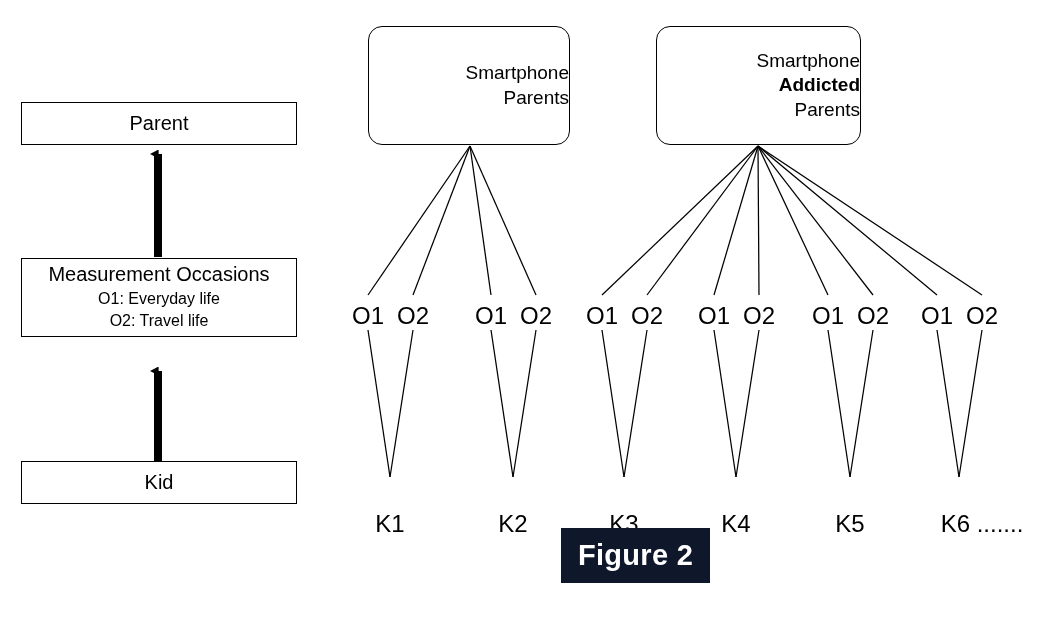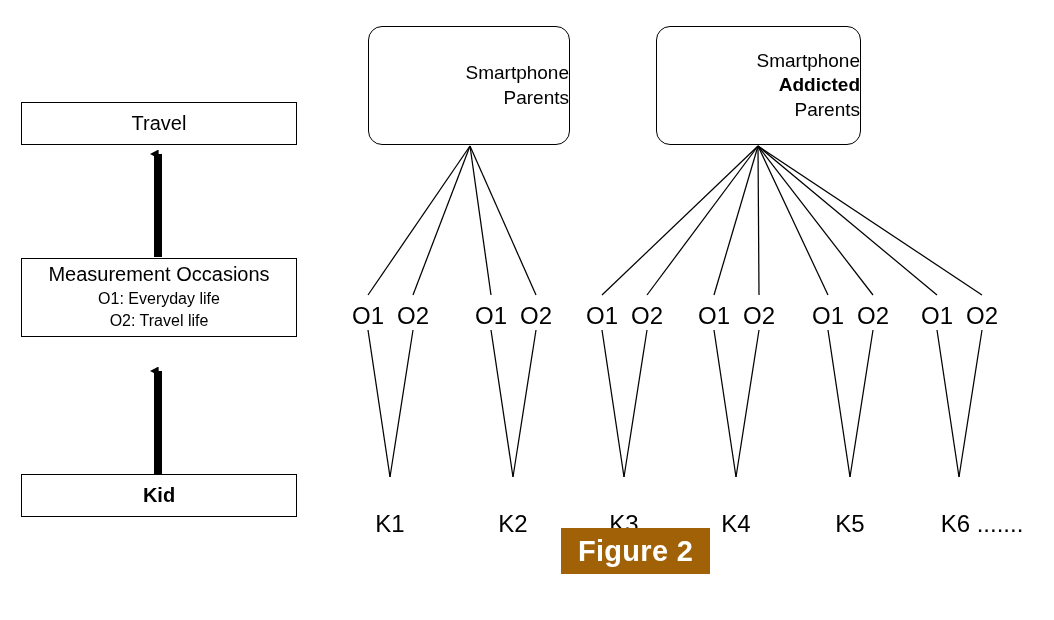--- a/index.html
+++ b/index.html
@@ -26,21 +26,21 @@
     border: 1.6px solid #000000;
     background: #ffffff;
     display: flex;
     flex-direction: column;
     align-items: center;
     justify-content: center;
     text-align: center;
   }
   #legend-parent-box   { left: 21px;  top: 102px; width: 276px; height: 43px; }
   #legend-measure-box  { left: 21px;  top: 258px; width: 276px; height: 79px; }
-  #legend-kid-box      { left: 21px;  top: 474px; width: 276px; height: 43px; font-weight: bold; }
+  #legend-kid-box      { left: 21px;  top: 461px; width: 276px; height: 43px; }
 
   .legend-title {
     font-size: 20px;
     line-height: 1.15;
     white-space: nowrap;
   }
   .legend-sub {
     font-size: 16px;
     line-height: 1.35;
     white-space: nowrap;
@@ -87,22 +87,22 @@
     height: 620px;
     pointer-events: none;
   }
 
   
   #figure-caption-banner {
     position: absolute;
     left: 561px;
     top: 528px;
     width: 149px;
-    height: 46px;
-    background: #a16207;
+    height: 55px;
+    background: #0f172a;
     color: #ffffff;
     display: flex;
     align-items: center;
     justify-content: center;
     font-size: 29px;
     font-weight: bold;
     letter-spacing: 0.3px;
   }
 </style>
 </head>
@@ -153,21 +153,21 @@
 
       <line x1="828" y1="330" x2="850" y2="477"></line>
       <line x1="873" y1="330" x2="850" y2="477"></line>
 
       <line x1="937" y1="330" x2="959" y2="477"></line>
       <line x1="982" y1="330" x2="959" y2="477"></line>
     </g>
   </svg>
 
   <div class="legend-box" id="legend-parent-box">
-    <div class="legend-title">Travel</div>
+    <div class="legend-title">Parent</div>
   </div>
 
   <div class="legend-box" id="legend-measure-box">
     <div class="legend-title legend-measure-title">Measurement Occasions</div>
     <div class="legend-sub">O1: Everyday life</div>
     <div class="legend-sub">O2: Travel life</div>
   </div>
 
   <div class="legend-box" id="legend-kid-box">
     <div class="legend-title">Kid</div>

